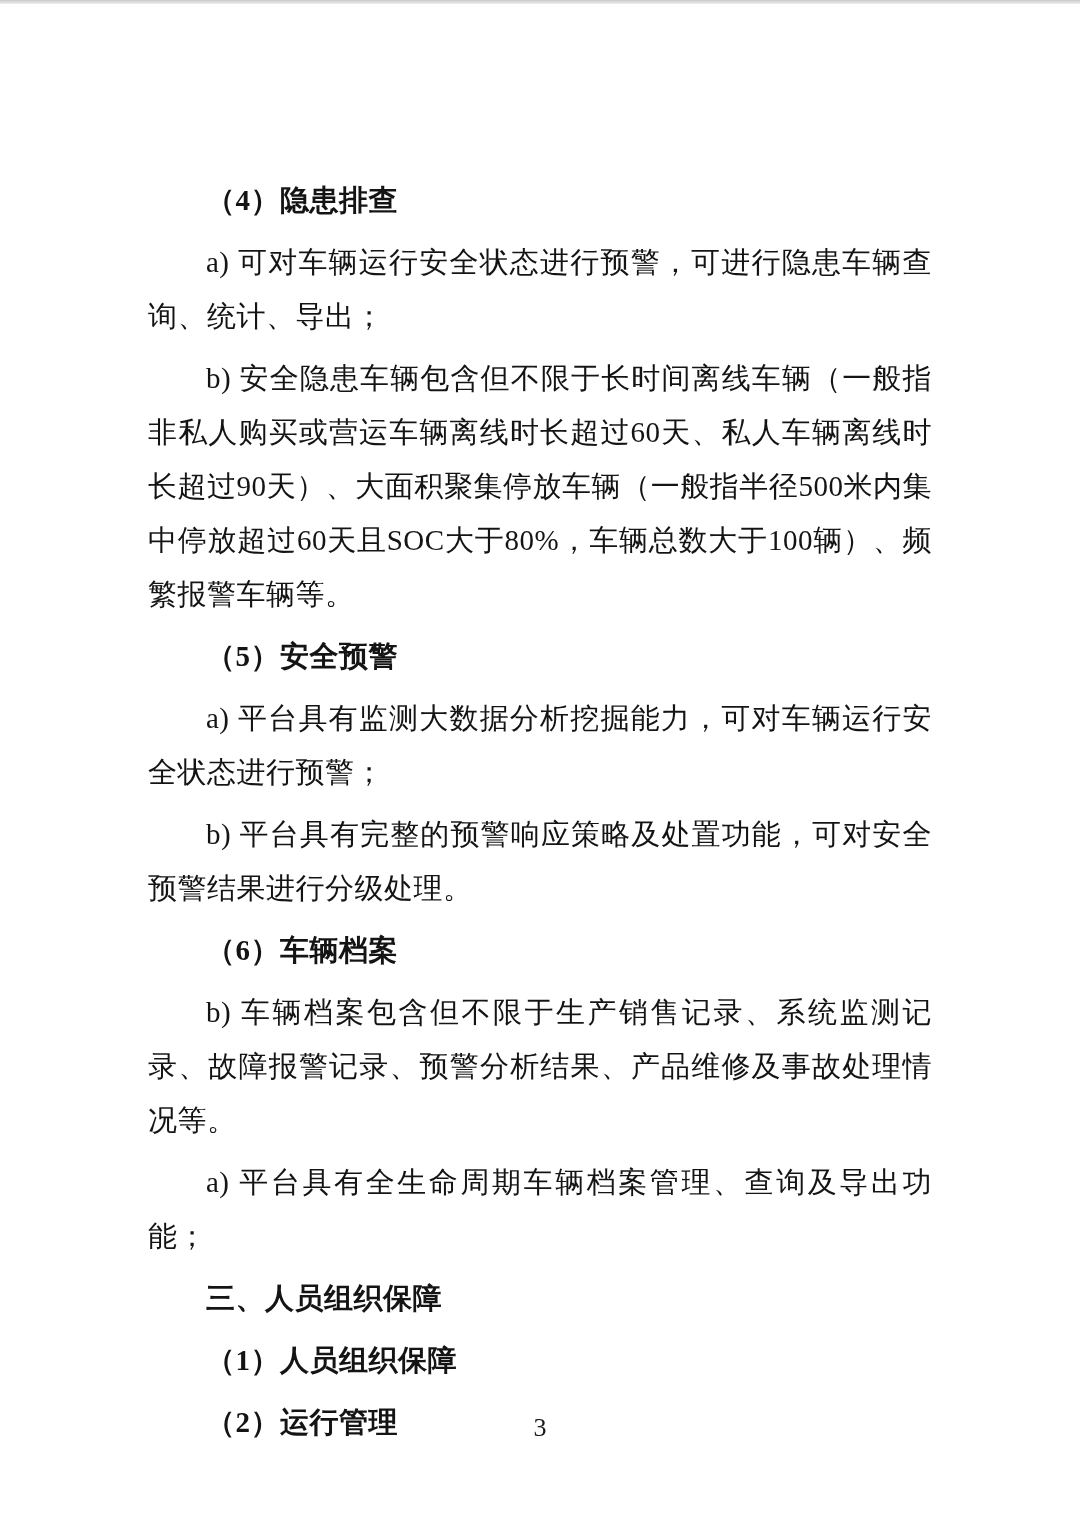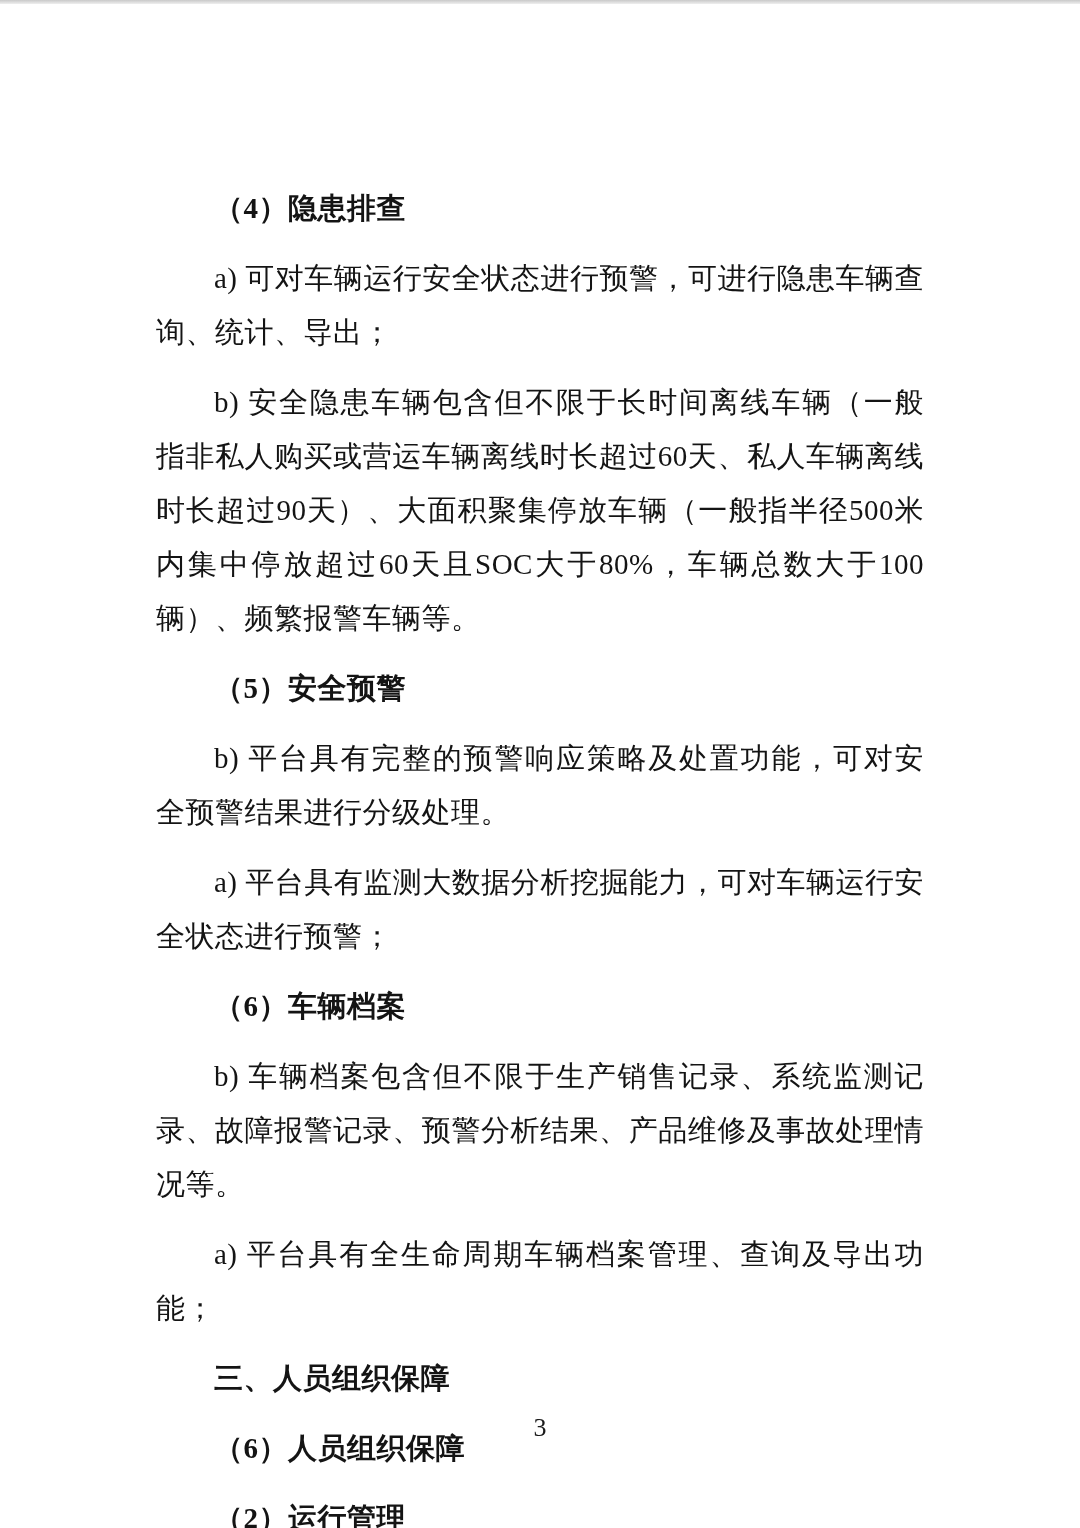--- a/index.html
+++ b/index.html
@@ -22,21 +22,21 @@
     height: 4px;
     background: linear-gradient(#c9c9c9, #efefef);
   }
   .page-content {
     position: absolute;
     top: 165px;
     left: 140px;
     width: 800px;
   }
   .page-content p {
-    margin: 16px;
+    margin: 8px;
     font-size: 29px;
     line-height: 54px;
     text-indent: 2em;
     text-align: justify;
     letter-spacing: 0.5px;
     word-break: break-all;
   }
   .page-content p.heading {
     font-weight: 700;
     text-align: left;
@@ -55,23 +55,23 @@
 </head>
 <body>
 
 <div class="scan-edge-top"></div>
 
 <div class="page-content">
     <p class="heading">（4）隐患排查</p>
     <p class="para">a) 可对车辆运行安全状态进行预警，可进行隐患车辆查询、统计、导出；</p>
     <p class="para">b) 安全隐患车辆包含但不限于长时间离线车辆（一般指非私人购买或营运车辆离线时长超过60天、私人车辆离线时长超过90天）、大面积聚集停放车辆（一般指半径500米内集中停放超过60天且SOC大于80%，车辆总数大于100辆）、频繁报警车辆等。</p>
     <p class="heading">（5）安全预警</p>
+    <p class="para">a) 平台具有监测大数据分析挖掘能力，可对车辆运行安全状态进行预警；</p>
     <p class="para">b) 平台具有完整的预警响应策略及处置功能，可对安全预警结果进行分级处理。</p>
-    <p class="para">a) 平台具有监测大数据分析挖掘能力，可对车辆运行安全状态进行预警；</p>
     <p class="heading">（6）车辆档案</p>
     <p class="para">b) 车辆档案包含但不限于生产销售记录、系统监测记录、故障报警记录、预警分析结果、产品维修及事故处理情况等。</p>
     <p class="para">a) 平台具有全生命周期车辆档案管理、查询及导出功能；</p>
     <p class="heading">三、人员组织保障</p>
-    <p class="heading">（6）人员组织保障</p>
+    <p class="heading">（1）人员组织保障</p>
     <p class="heading">（2）运行管理</p>
   </div>
 
 <div class="page-number">3</div>
 
 </body></html>

